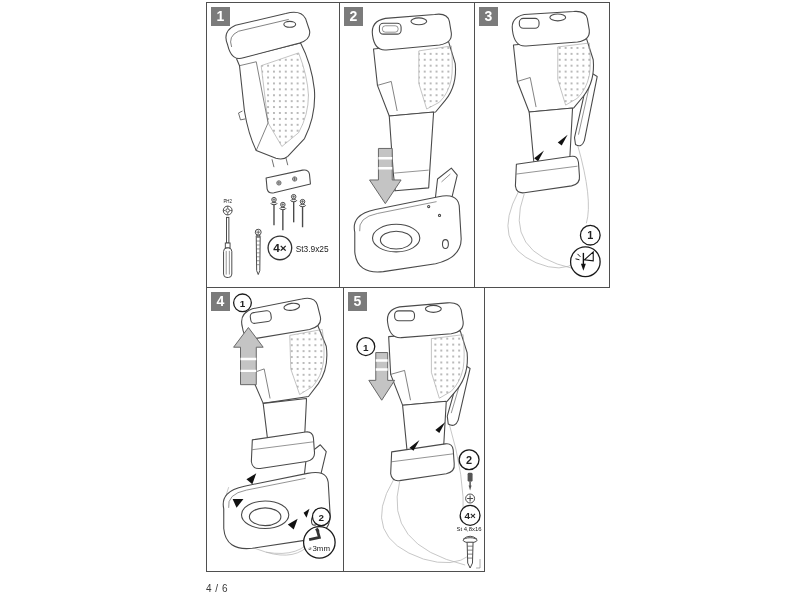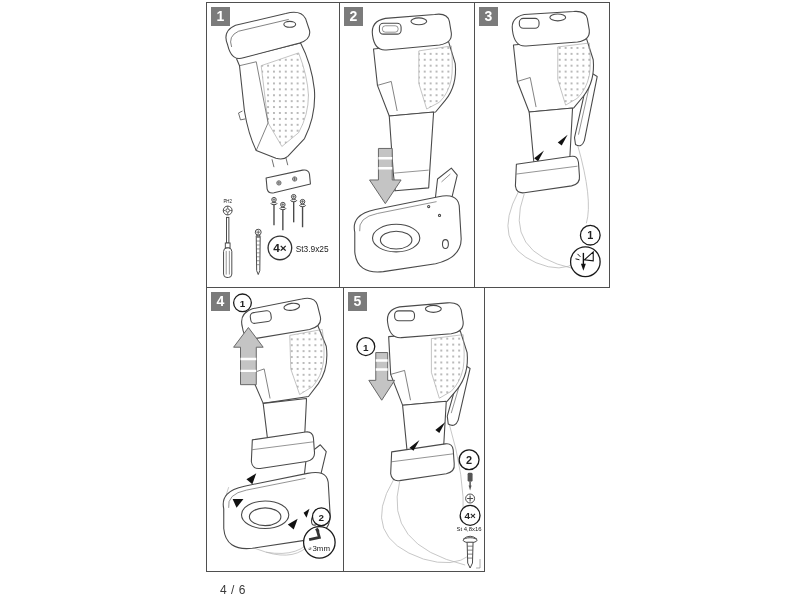--- a/index.html
+++ b/index.html
@@ -11,21 +11,21 @@
   .panel{position:relative;background:#fff;border:1px solid #4f4f4f;box-sizing:border-box;}
   .panel + .panel{margin-left:-1px;}
   .p1{width:134px;height:286px;}
   .p2{width:136px;height:286px;}
   .p3{width:136px;height:286px;}
   .p4{width:138px;height:285px;}
   .p5{width:142px;height:285px;}
   .panel > svg{position:absolute;left:0;top:0;width:100%;height:100%;display:block;}
   .badge{position:absolute;top:4px;left:4px;width:19px;height:19px;background:#7b7b7b;color:#fff;
          font-weight:bold;font-size:14px;line-height:19px;text-align:center;z-index:2;}
-  .footer{position:absolute;left:220px;top:583px;font-size:12px;color:#3a3a3a;letter-spacing:0.5px;}
+  .footer{position:absolute;left:206px;top:583px;font-size:10px;color:#3a3a3a;letter-spacing:0.5px;}
   text{font-family:"Liberation Sans",sans-serif;fill:#222;}
 </style>
 </head>
 <body>
 
 <div class="sheet">
 
   <div class="grid">
 
     <div class="row">

